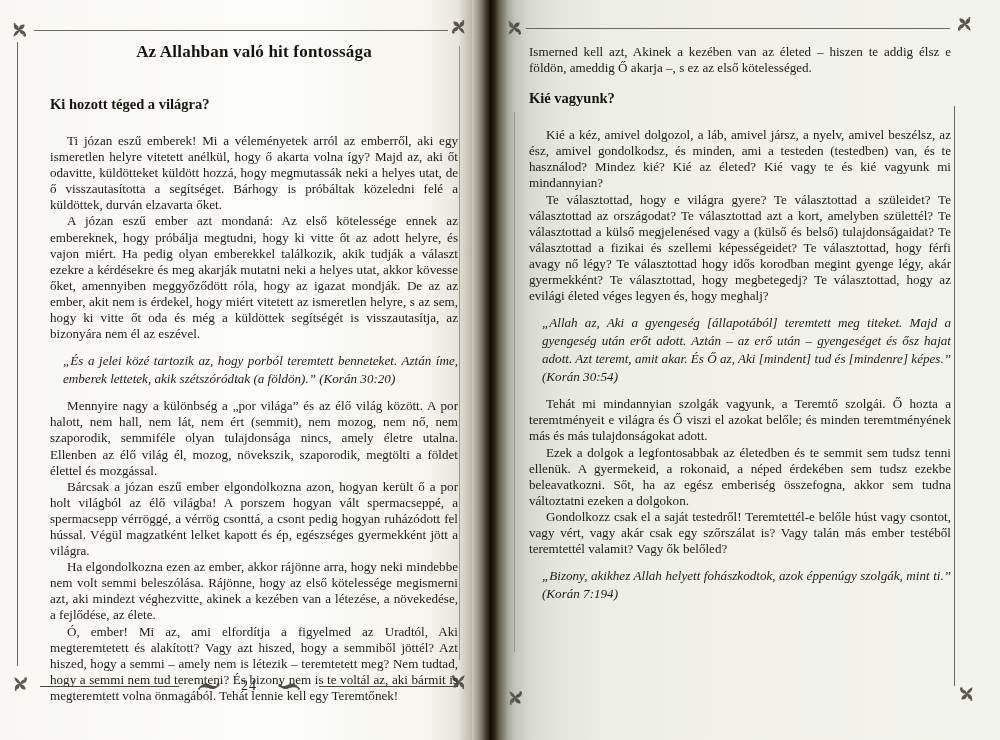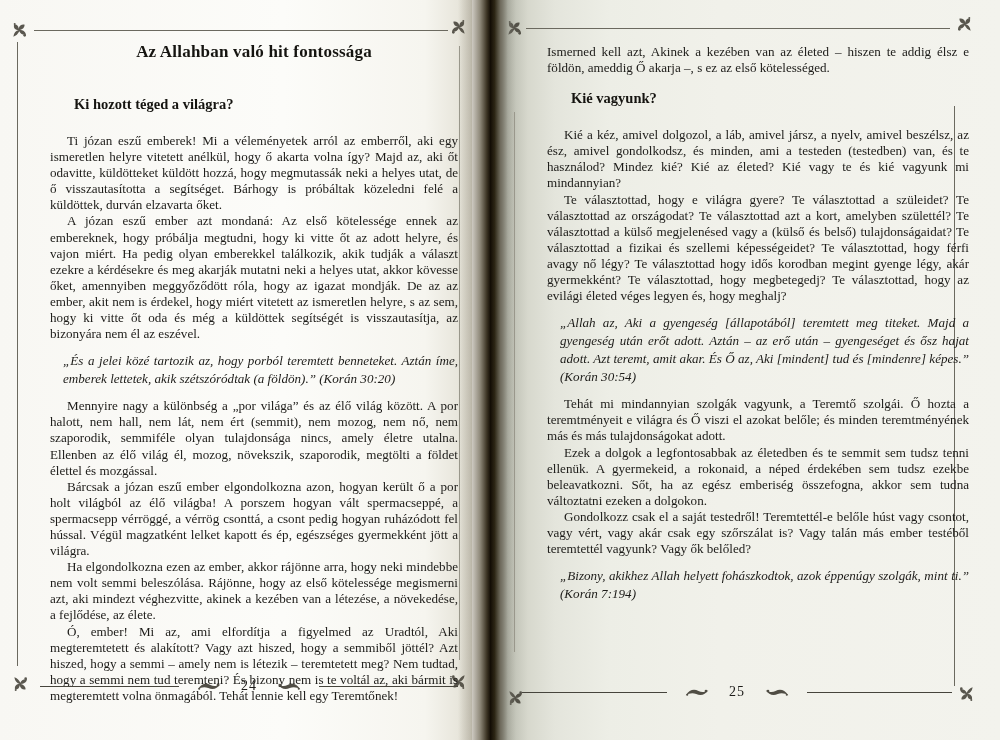--- a/index.html
+++ b/index.html
@@ -52,21 +52,21 @@
   
   .content{position:absolute;text-align:justify;}
   .content-left{left:50px;top:42px;width:408px;}
 
   h1.chapter{
     font-size:17px;font-weight:bold;text-align:center;
     margin:0 0 34px 0;letter-spacing:.2px;color:#151410;
   }
   h2.section{
     font-size:14.5px;font-weight:bold;text-align:left;
-    margin:14px 0 20px 24px;color:#151410;
+    margin:14px 0 20px 0;color:#151410;
   }
   p.para{
     font-size:13.1px;line-height:16.1px;margin:0;text-indent:17px;
   }
   p.para.no-indent{text-indent:0;}
   p.quote{
     font-style:italic;font-size:13.1px;line-height:18px;
     margin:10px 0 10px 13px;text-indent:0;
   }
 
@@ -157,40 +157,29 @@
     <svg class="orn flip-x" style="left:456px;top:16px;">
         <use href="#orn-shape"></use>
       </svg>
     <svg class="orn flip-y" style="left:8px;top:690px;">
         <use href="#orn-shape"></use>
       </svg>
     <svg class="orn flip-xy" style="left:458px;top:686px;">
         <use href="#orn-shape"></use>
       </svg>
 
-    <div class="content" style="left:47px;top:44px;width:422px;position:absolute;">
+    <div class="content" style="left:29px;top:44px;width:422px;position:absolute;">
       <p class="para no-indent">Ismerned kell azt, Akinek a kezében van az életed – hiszen te addig élsz e földön, ameddig Ő akarja –, s ez az első kötelességed.</p>
       <h2 class="section">Kié vagyunk?</h2>
       <p class="para">Kié a kéz, amivel dolgozol, a láb, amivel jársz, a nyelv, amivel beszélsz, az ész, amivel gondolkodsz, és minden, ami a testeden (testedben) van, és te használod? Mindez kié? Kié az életed? Kié vagy te és kié vagyunk mi mindannyian?</p>
       <p class="para">Te választottad, hogy e világra gyere? Te választottad a szüleidet? Te választottad az országodat? Te választottad azt a kort, amelyben születtél? Te választottad a külső megjelenésed vagy a (külső és belső) tulajdonságaidat? Te választottad a fizikai és szellemi képességeidet? Te választottad, hogy férfi avagy nő légy? Te választottad hogy idős korodban megint gyenge légy, akár gyermekként? Te választottad, hogy megbetegedj? Te választottad, hogy az evilági életed véges legyen és, hogy meghalj?</p>
       <p class="quote">„Allah az, Aki a gyengeség [állapotából] teremtett meg titeket. Majd a gyengeség után erőt adott. Aztán – az erő után – gyengeséget és ősz hajat adott. Azt teremt, amit akar. És Ő az, Aki [mindent] tud és [mindenre] képes.” (Korán 30:54)</p>
       <p class="para">Tehát mi mindannyian szolgák vagyunk, a Teremtő szolgái. Ő hozta a teremtményeit e világra és Ő viszi el azokat belőle; és minden teremtményének más és más tulajdonságokat adott.</p>
       <p class="para">Ezek a dolgok a legfontosabbak az életedben és te semmit sem tudsz tenni ellenük. A gyermekeid, a rokonaid, a néped érdekében sem tudsz ezekbe beleavatkozni. Sőt, ha az egész emberiség összefogna, akkor sem tudna változtatni ezeken a dolgokon.</p>
-      <p class="para">Gondolkozz csak el a saját testedről! Teremtettél-e belőle húst vagy csontot, vagy vért, vagy akár csak egy szőrszálat is? Vagy talán más ember testéből teremtettél vagyunk? Vagy ők belőled?</p>
+      <p class="para">Gondolkozz csak el a saját testedről! Teremtettél-e belőle húst vagy csontot, vagy vért, vagy akár csak egy szőrszálat is? Vagy talán más ember testéből teremtettél valamit? Vagy ők belőled?</p>
       <p class="quote">„Bizony, akikhez Allah helyett fohászkodtok, azok éppenúgy szolgák, mint ti.” (Korán 7:194)</p>
     </div>
 
-    <div class="footer" style="left:22px;top:684px;width:430px;">
-      <span class="fline"></span>
-      <svg class="fo">
-          <use href="#scroll-shape"></use>
-        </svg>
-      <span class="pnum">25</span>
-      <svg class="fo flip">
-          <use href="#scroll-shape"></use>
-        </svg>
-      <span class="fline"></span>
-    </div>
   </div>
 
   <div class="gutter"></div>
 
 </div>
 
 </body></html>

